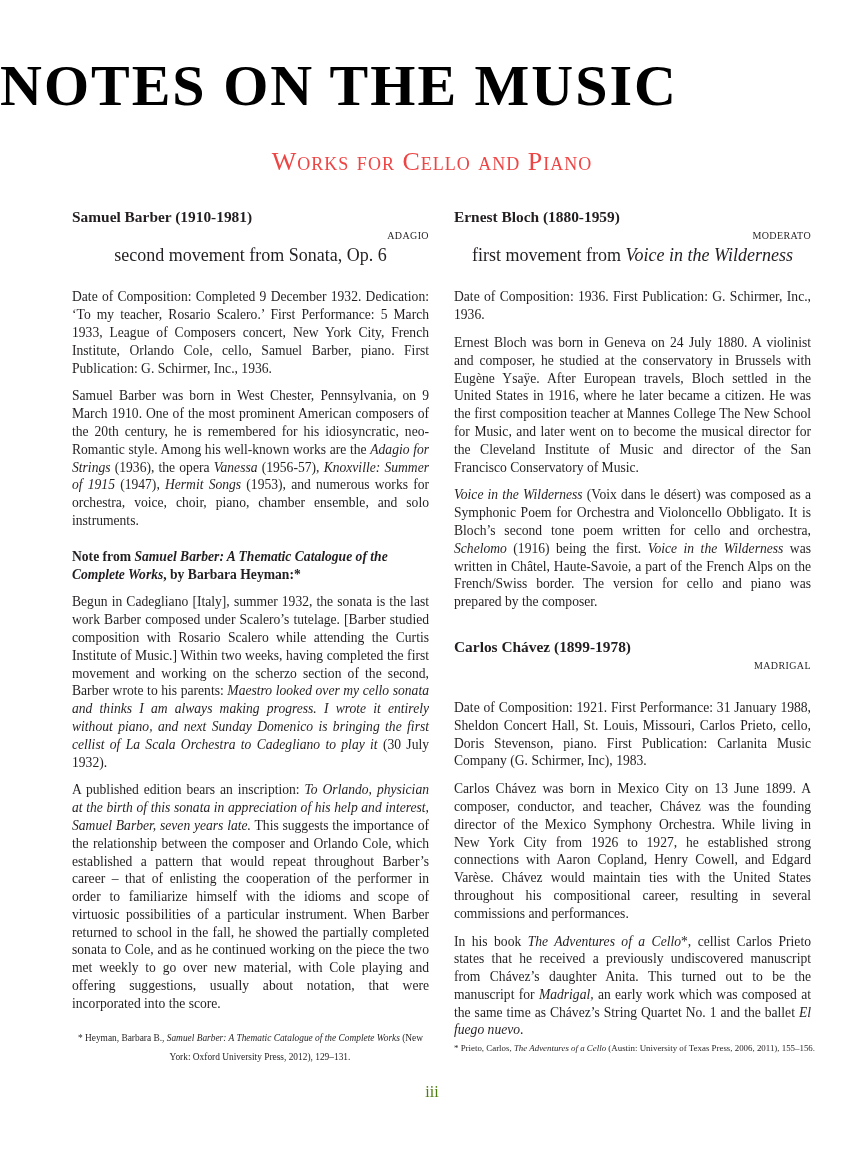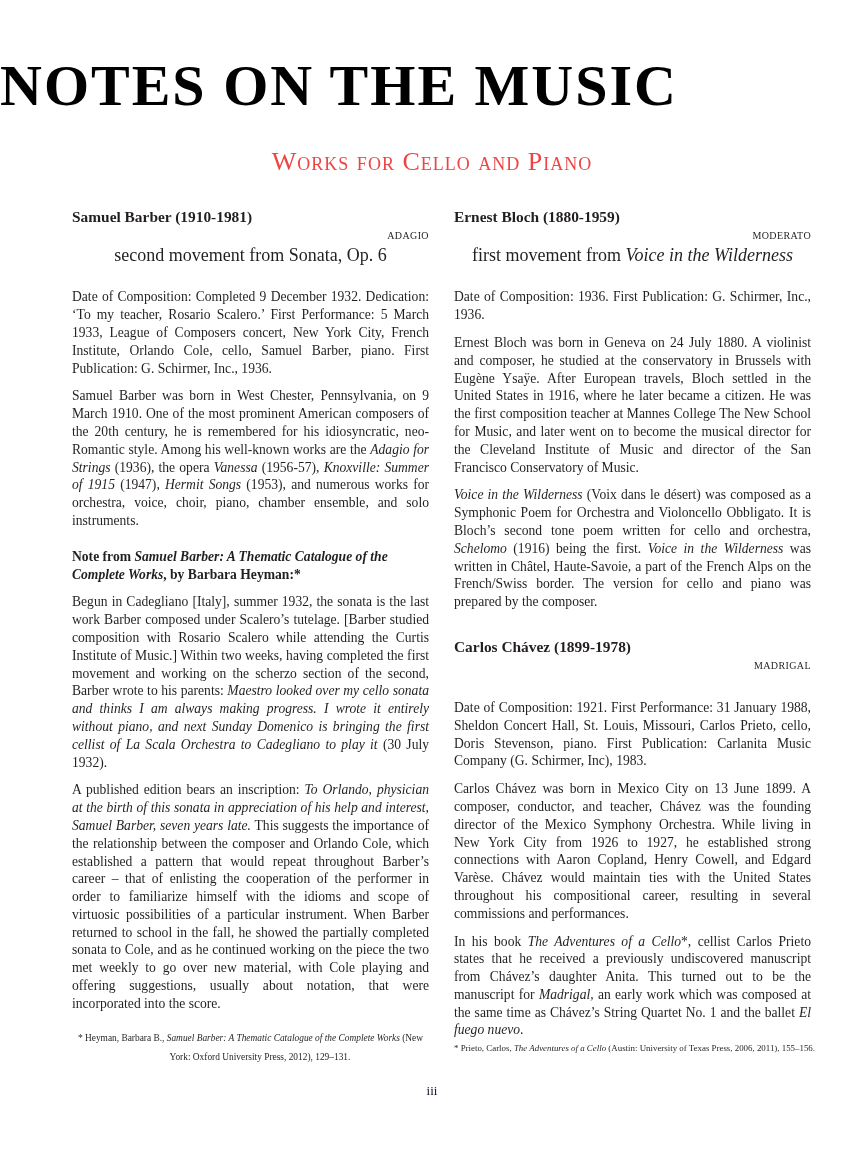--- a/index.html
+++ b/index.html
@@ -77,22 +77,22 @@
   }
   .fn-right {
     white-space:nowrap;
     font-size:8.9px;
     margin-bottom:11px;
     padding-left:0; text-indent:0;
   }
   .page-number {
     text-align:center;
     margin-top:16px;
-    font-size:13px;
-    color:#0f172a;
+    font-size:16px;
+    color:#4d7c0f;
   }
 </style>
 </head>
 <body>
 
 <div class="page">
 
   <div class="title">NOTES ON THE MUSIC</div>
   <div class="subtitle">Works for Cello and Piano</div>
 

